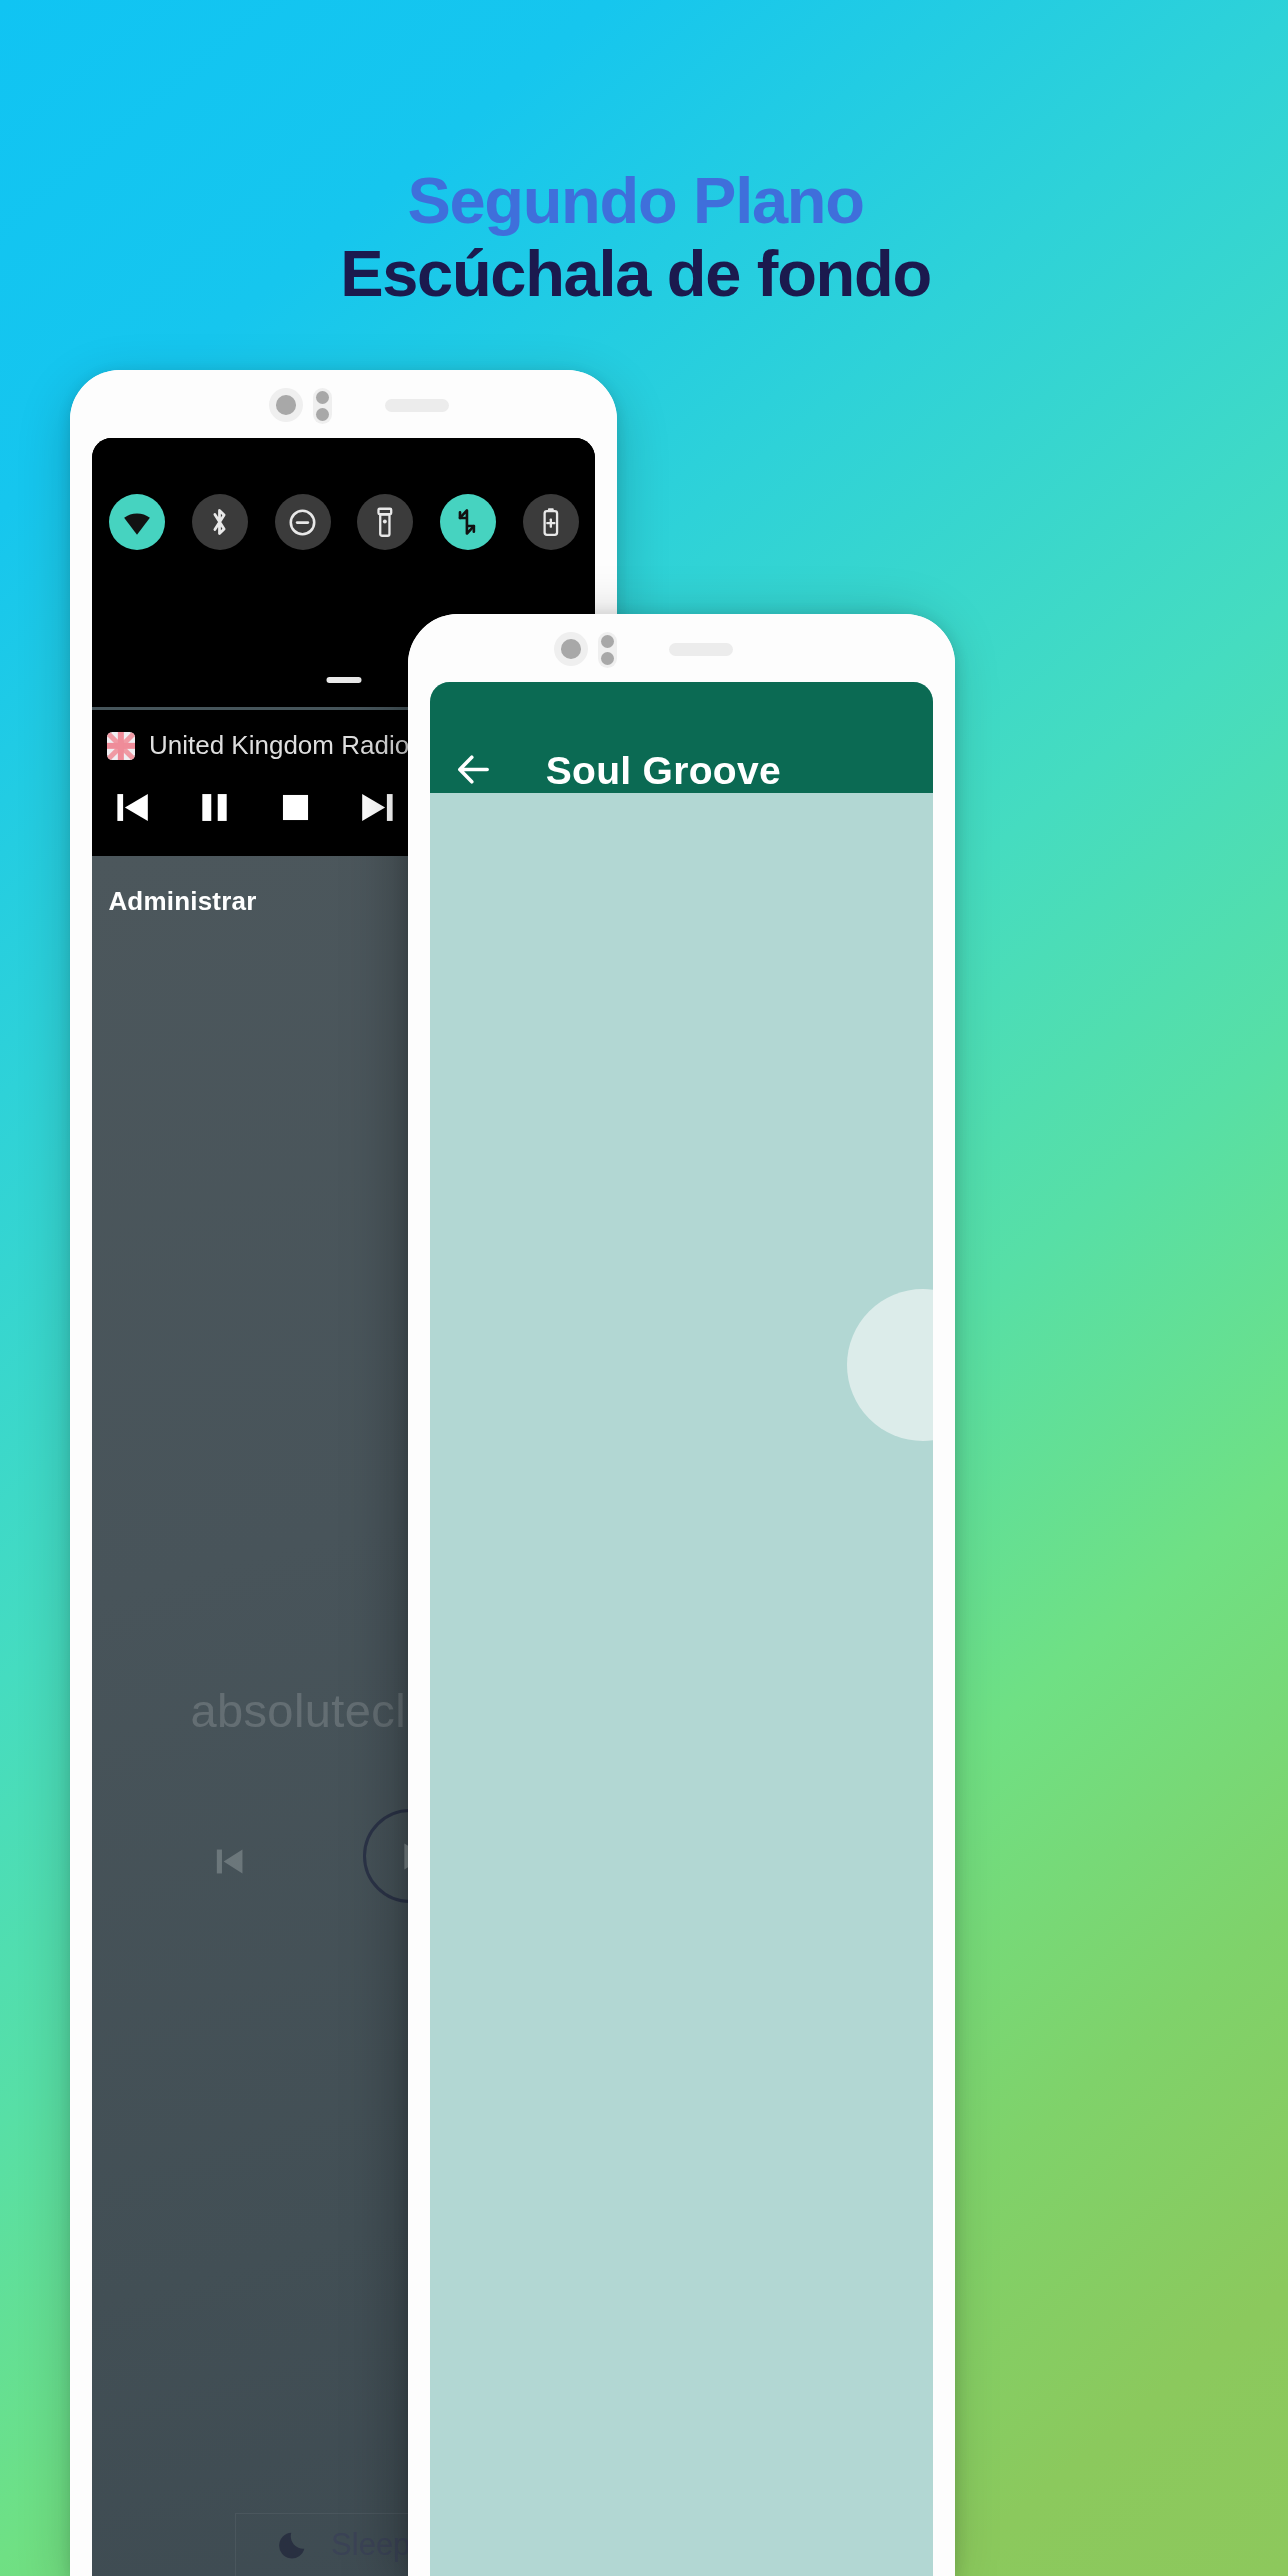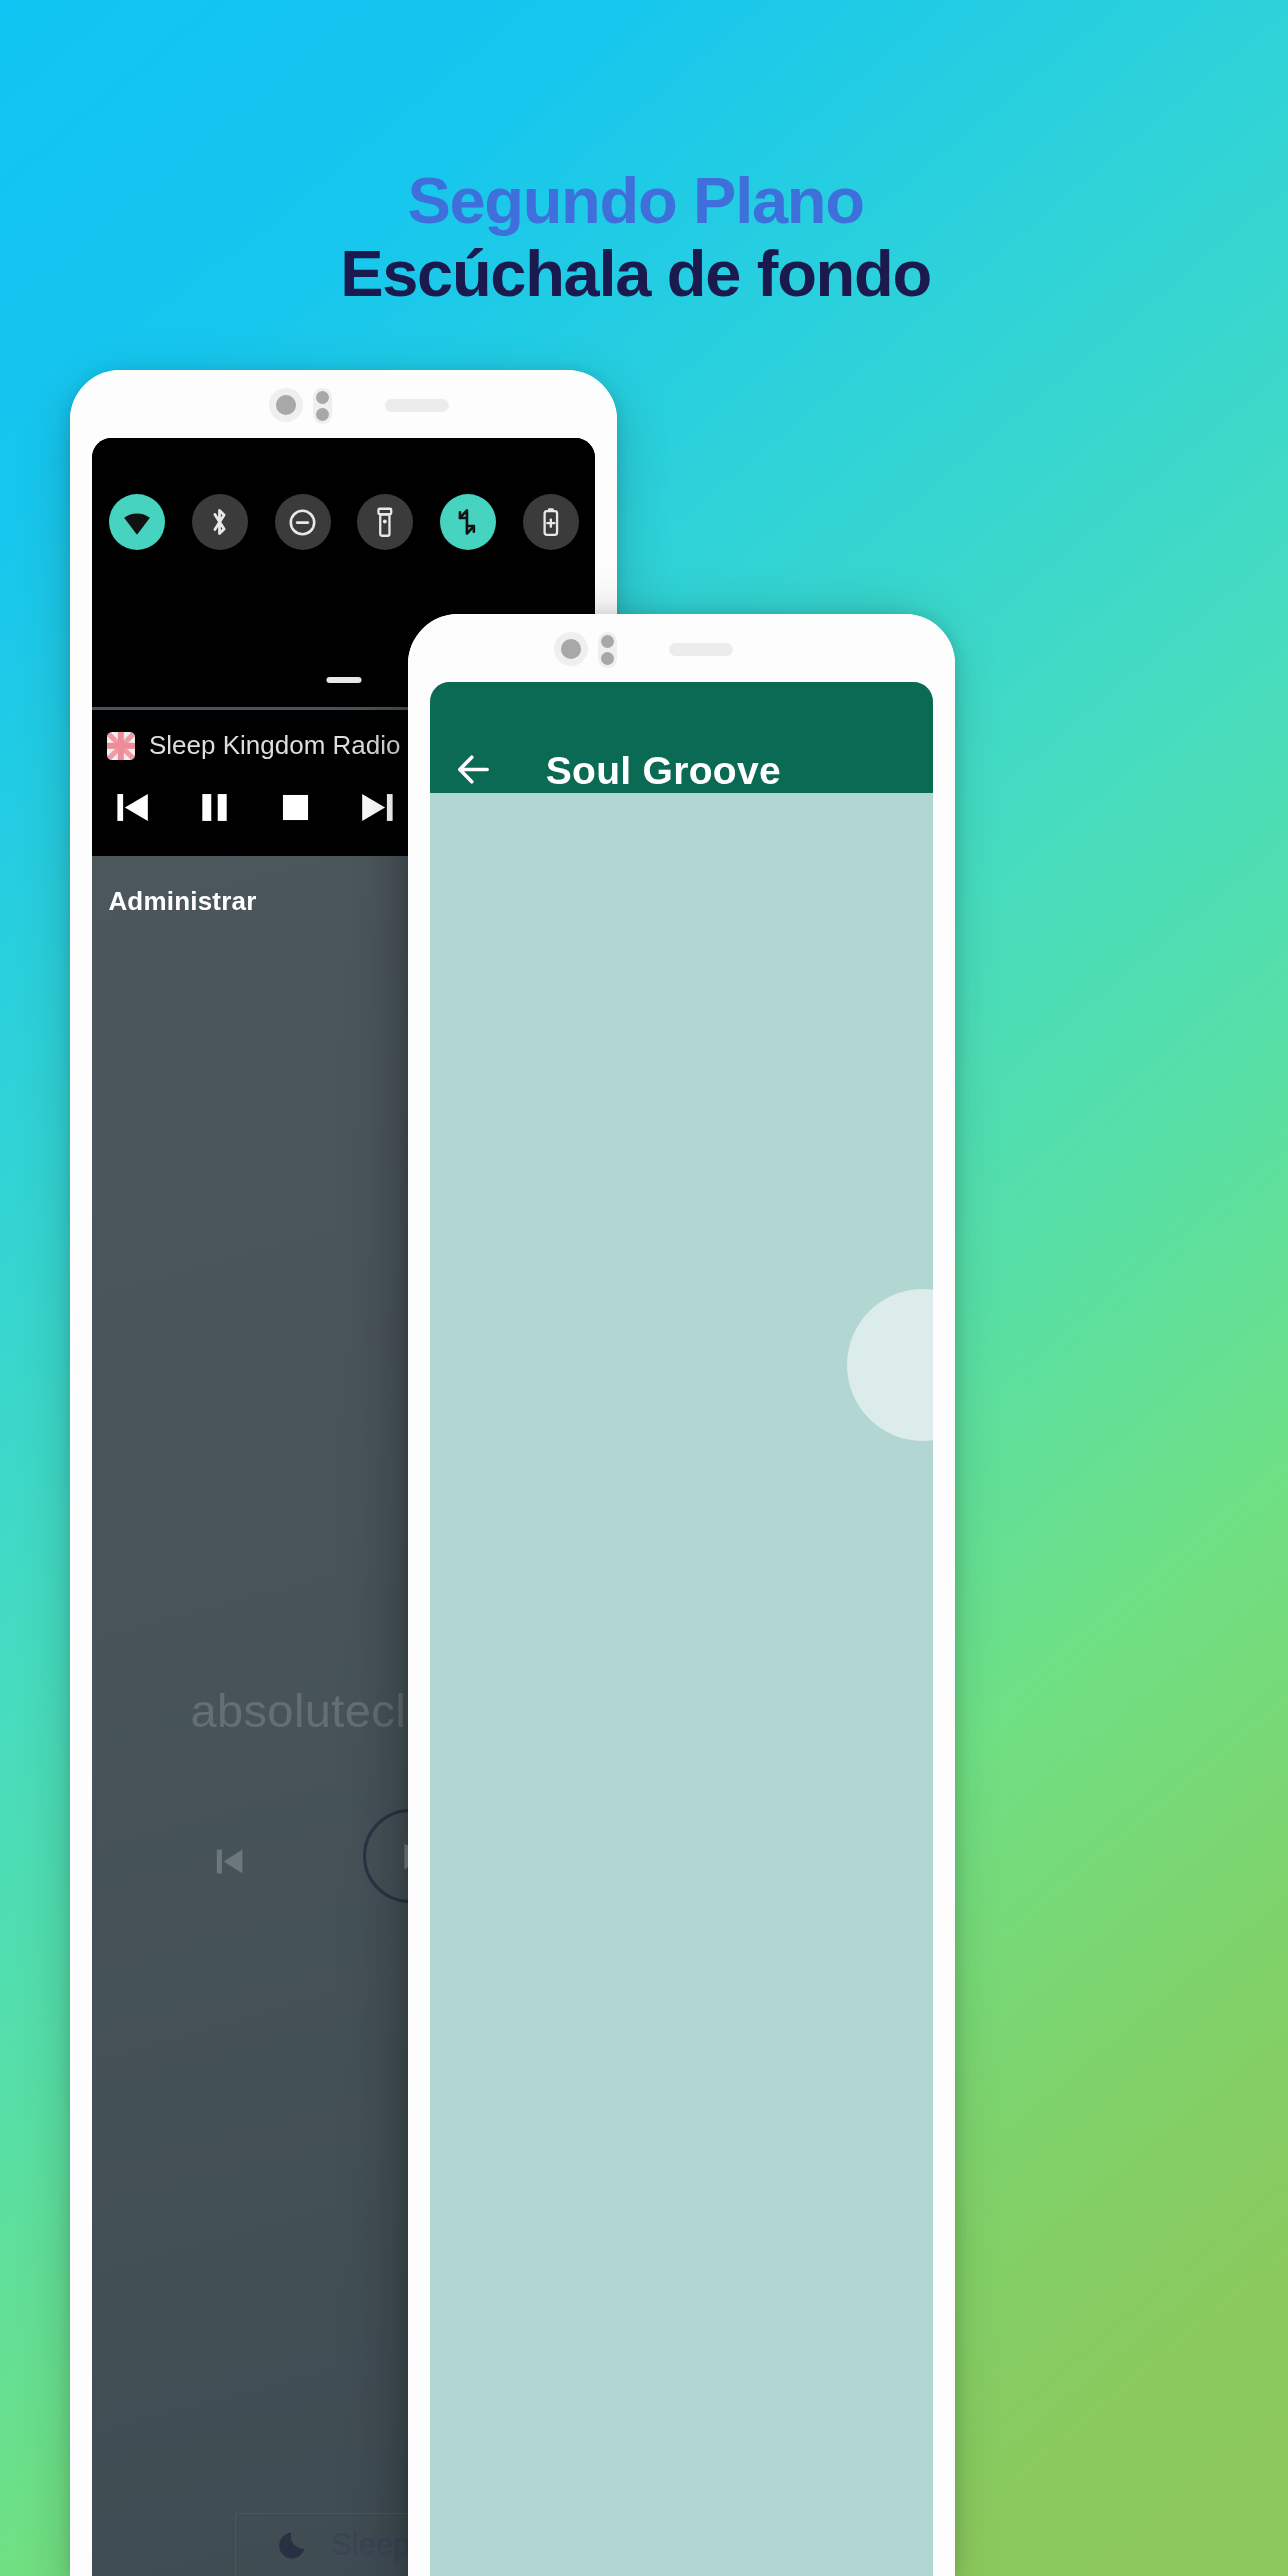--- a/index.html
+++ b/index.html
@@ -387,21 +387,21 @@
       <div class="qs-divider"></div>
 
       <div class="media-notif">
         <div class="media-row">
           <div class="flag-icon">
             <div class="d1"></div>
               <div class="d2"></div>
             <div class="hbar"></div>
               <div class="vbar"></div>
           </div>
-          <div class="media-title">Sleep Kingdom Radio</div>
+          <div class="media-title">United Kingdom Radio</div>
         </div>
         <div class="media-controls">
           <span>
             <svg width="43" height="43" viewBox="0 0 24 24">
               <rect x="3" y="4.5" width="3.2" height="15" fill="#fff"></rect>
               <path d="M20 4.5 L20 19.5 L7.2 12 Z" fill="#fff"></path>
             </svg>
           </span>
           <span>
             <svg width="43" height="43" viewBox="0 0 24 24">

